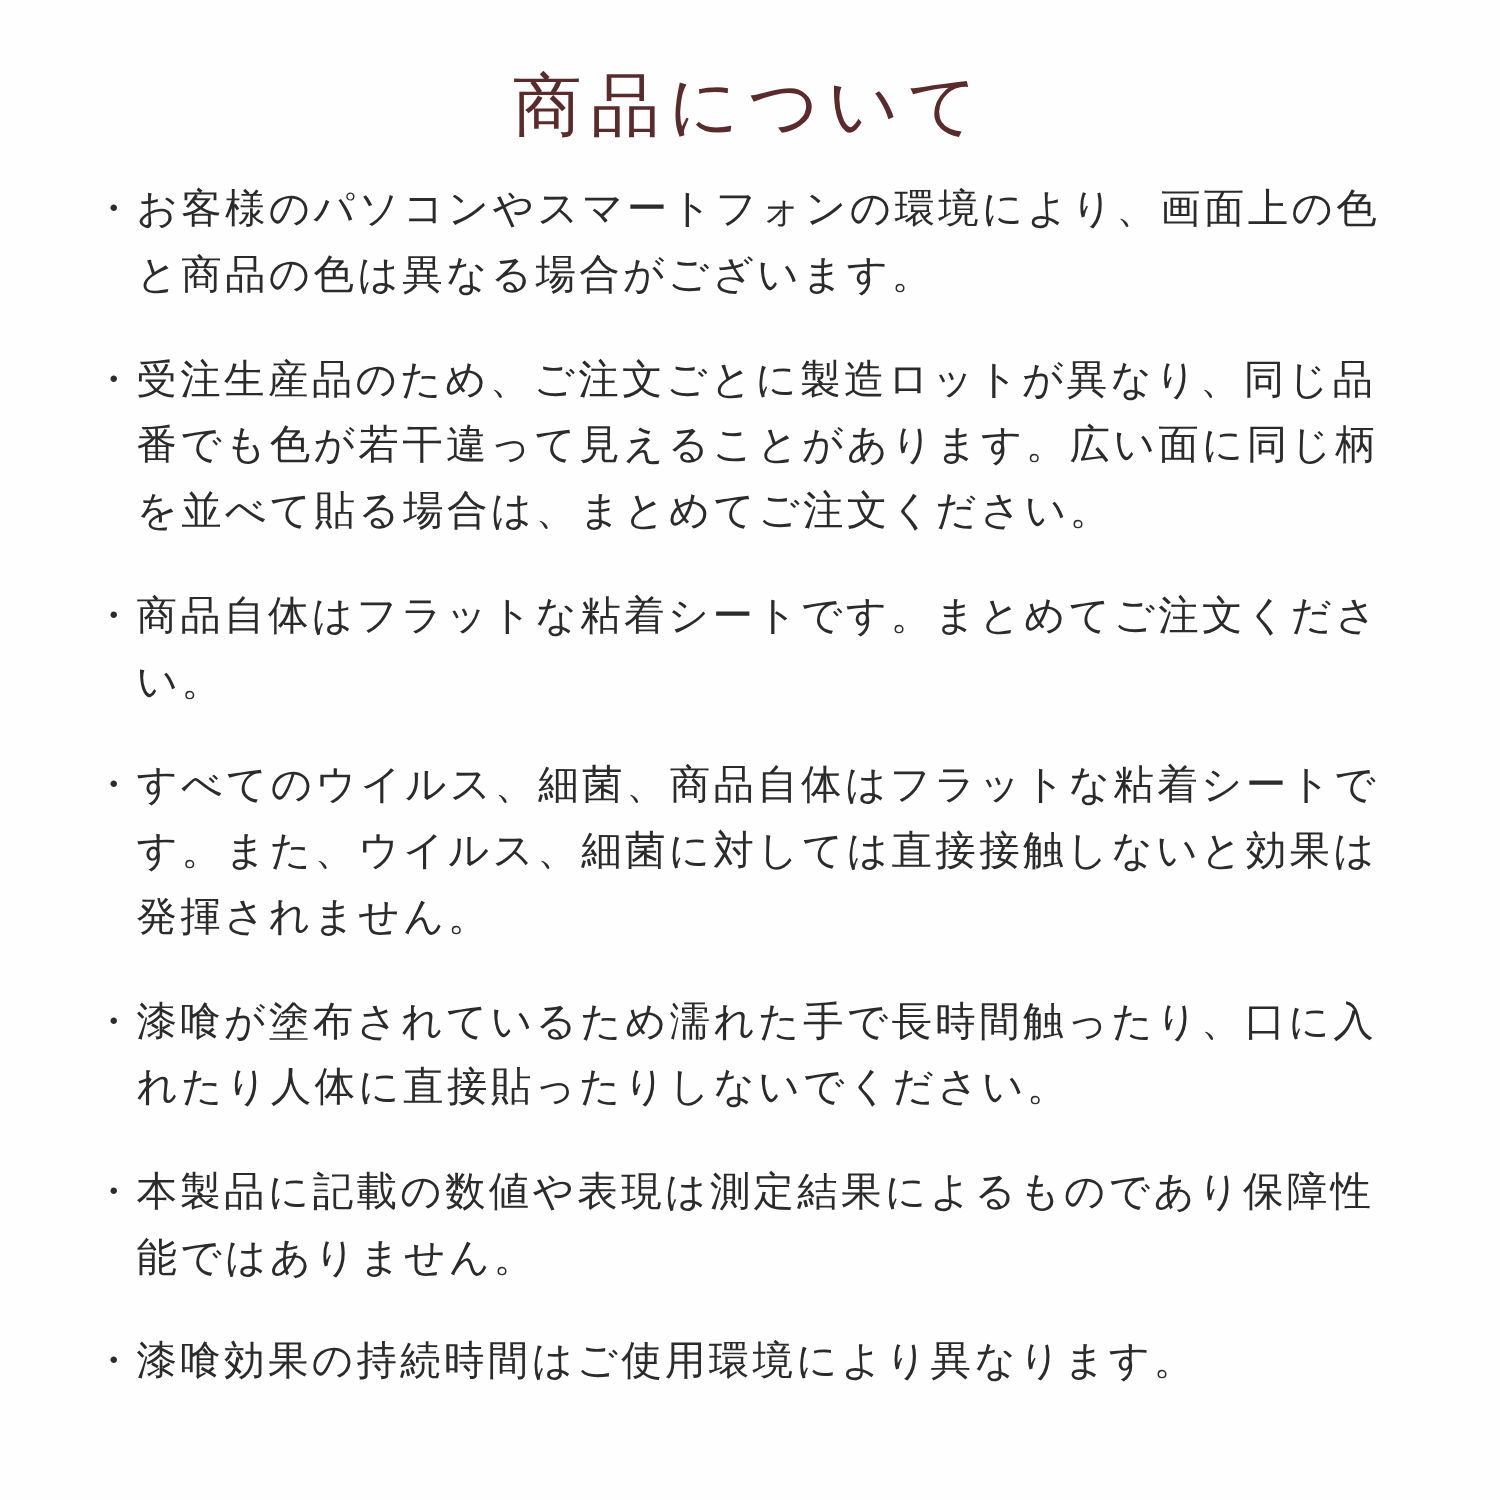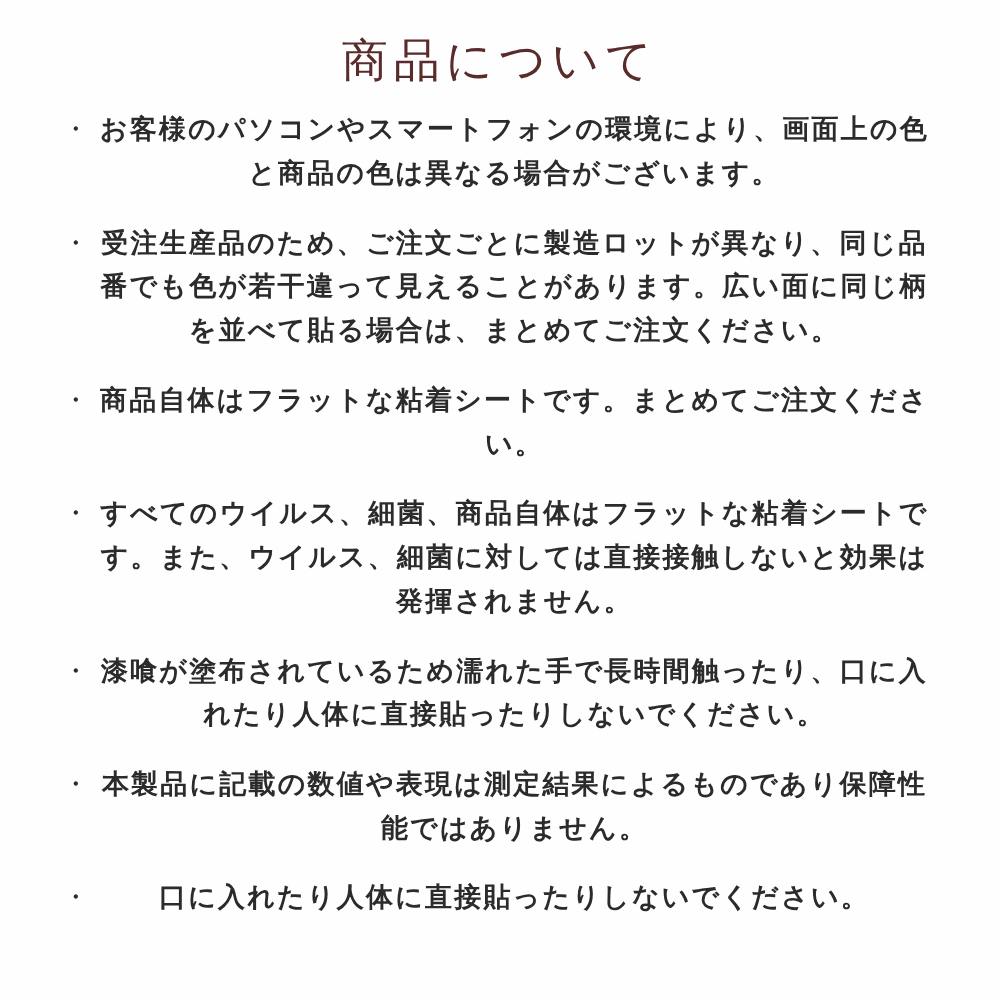--- a/index.html
+++ b/index.html
@@ -21,21 +21,21 @@
     padding: 18px 40px 0 40px;
     background: #fefefe;
     position: relative;
   }
   .page-title {
     text-align: center;
     color: #5a2b2b;
     font-size: 46px;
     letter-spacing: 6px;
     font-weight: 400;
-    margin: 15px 0 20px 0;
+    margin: 25px 0 20px 0;
     line-height: 1.2;
   }
   .notes {
     margin: 0;
     padding: 0;
     list-style: none;
   }
   .note-item {
     display: flex;
     align-items: flex-start;
@@ -48,22 +48,21 @@
     line-height: 1.62;
     color: #2b2b2b;
     margin-right: 2px;
   }
   .note-text {
     flex: 1 1 auto;
     font-size: 27px;
     line-height: 1.62;
     letter-spacing: 2.2px;
     color: #2b2b2b;
-    text-align: center;
-    font-weight: bold;
+    text-align: left;
   }
 </style>
 </head>
 <body>
 
 <div class="page">
 
   <h1 class="page-title">商品について</h1>
 
   <ul class="notes">
@@ -93,17 +92,17 @@
       <span class="note-text">漆喰が塗布されているため濡れた手で長時間触ったり、口に入れたり人体に直接貼ったりしないでください。</span>
     </li>
 
     <li class="note-item">
       <span class="note-bullet">・</span>
       <span class="note-text">本製品に記載の数値や表現は測定結果によるものであり保障性能ではありません。</span>
     </li>
 
     <li class="note-item">
       <span class="note-bullet">・</span>
-      <span class="note-text">口に入れたり人体に直接貼ったりしないでください。</span>
+      <span class="note-text">漆喰効果の持続時間はご使用環境により異なります。</span>
     </li>
 
   </ul>
 </div>
 
 </body></html>

